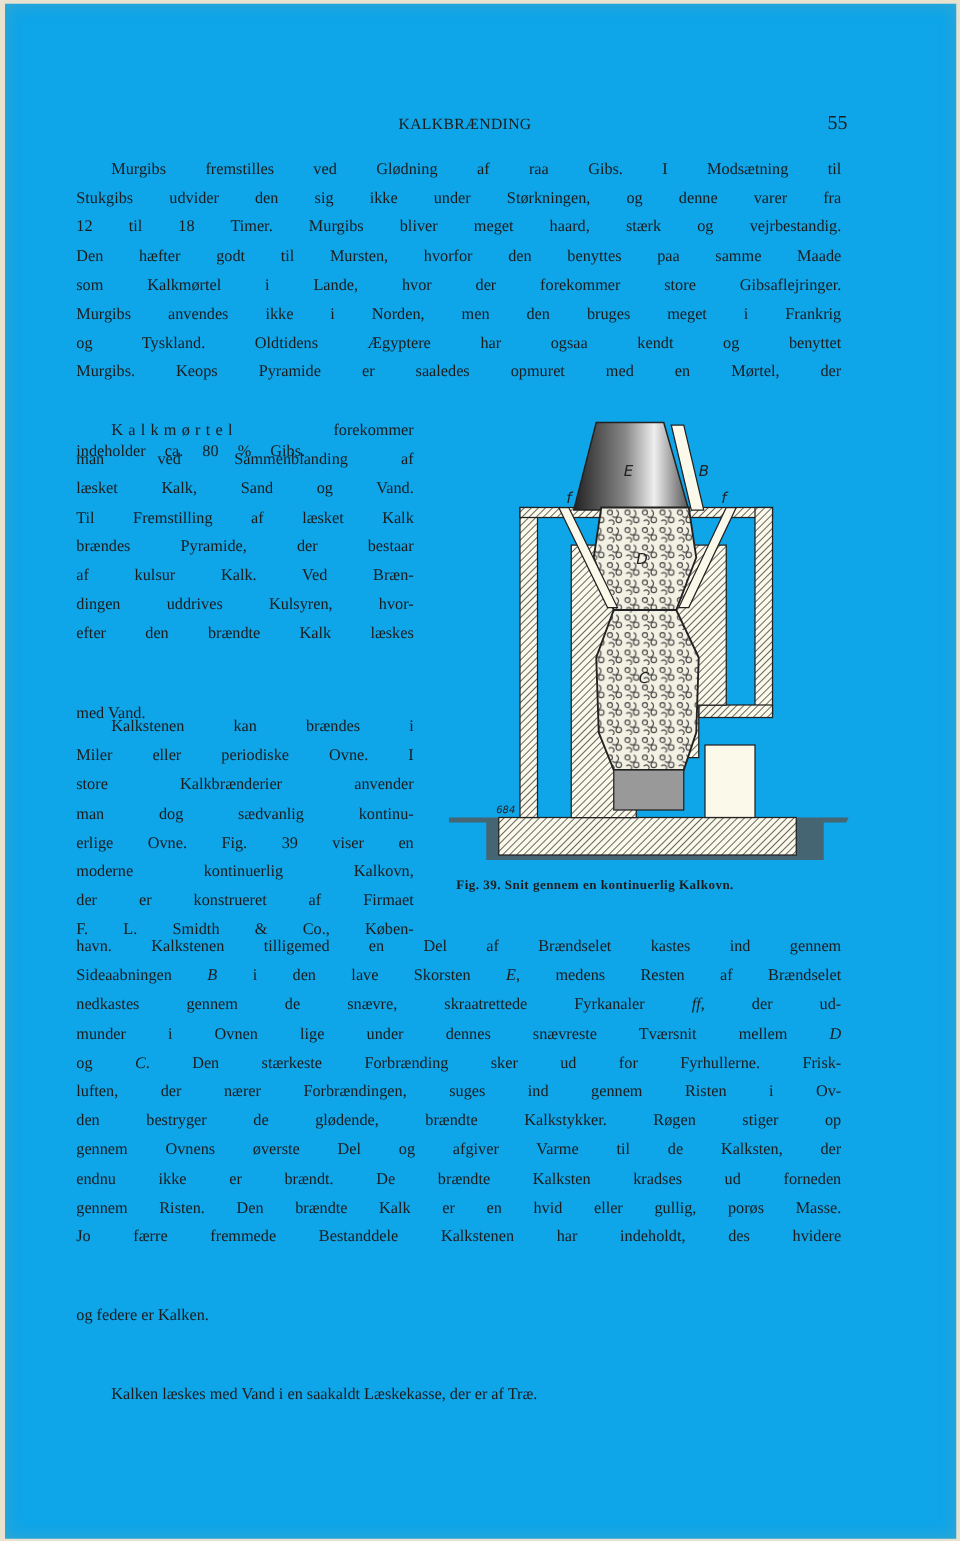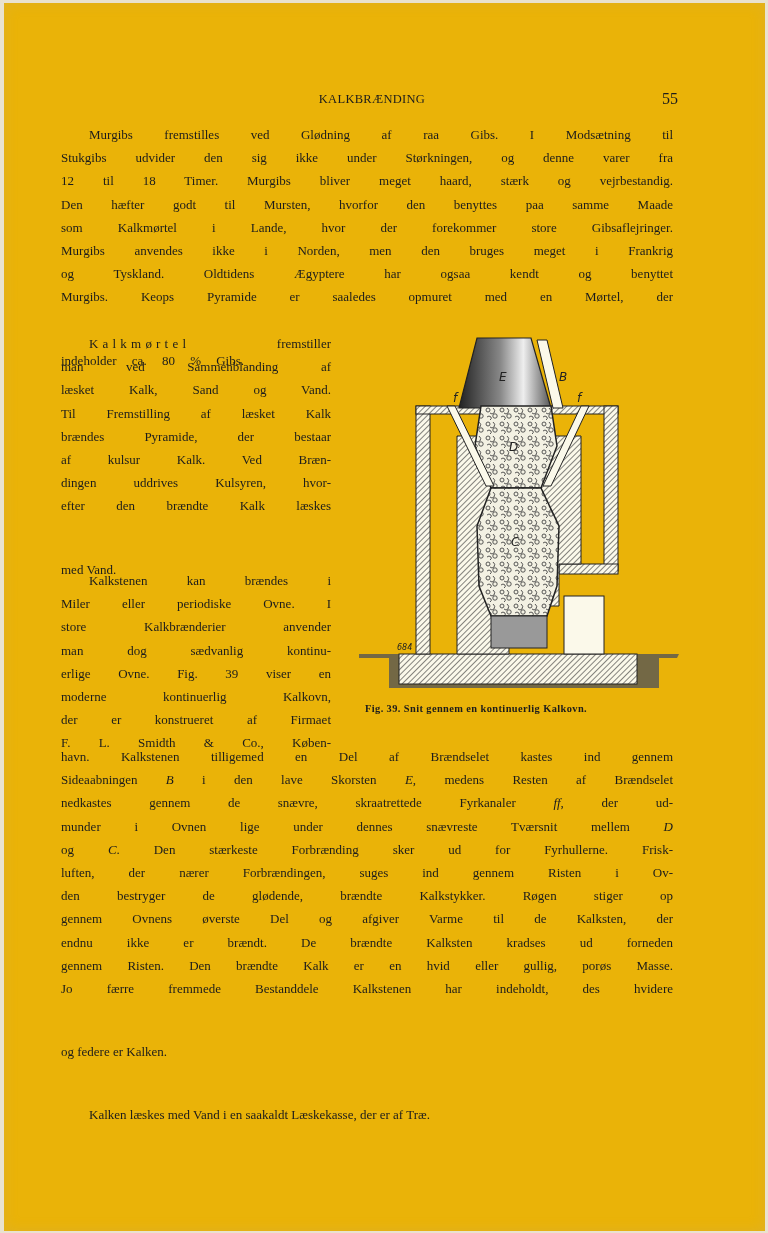--- a/index.html
+++ b/index.html
@@ -4,21 +4,21 @@
 <style>
   html, body { margin: 0; padding: 0; }
   body {
     width: 768px; height: 1233px; overflow: hidden;
     background: #e9e2cf;
     font-family: "Liberation Serif", "DejaVu Serif", serif;
     color: #1c1c1c;
   }
   .page {
     position: absolute; left: 4px; top: 3px; width: 761px; height: 1228px;
-    background: #eab308;
+    background: #0ea5e9;
     box-shadow: inset 0 0 14px rgba(190,170,120,0.25);
   }
   .header {
     position: absolute; top: 87px; left: 62px; width: 612px; height: 20px;
   }
   .running-title {
     position: absolute; left: 0; right: 0; text-align: center;
     font-size: 12.5px; letter-spacing: 0.3px; top: 2px;
   }
   .page-number {
@@ -58,21 +58,21 @@
     <span class="line">12 til 18 Timer. Murgibs bliver meget haard, stærk og vejrbestandig.</span>
     <span class="line">Den hæfter godt til Mursten, hvorfor den benyttes paa samme Maade</span>
     <span class="line">som Kalkmørtel i Lande, hvor der forekommer store Gibsaflejringer.</span>
     <span class="line">Murgibs anvendes ikke i Norden, men den bruges meget i Frankrig</span>
     <span class="line">og Tyskland. Oldtidens Ægyptere har ogsaa kendt og benyttet</span>
     <span class="line">Murgibs. Keops Pyramide er saaledes opmuret med en Mørtel, der</span>
     <span class="line last" style="word-spacing:12px;">indeholder ca. 80 % Gibs.</span>
   </div>
 
   <div class="text-block" style="left:57px; top:329px; width:270px;">
-    <span class="line indent"><span class="spaced">Kalkmørtel</span> <span>fremstiller</span></span>
+    <span class="line indent"><span class="spaced">Kalkmørtel</span> <span>forekommer</span></span>
     <span class="line">man ved Sammenblanding af</span>
     <span class="line">læsket Kalk, Sand og Vand.</span>
     <span class="line">Til Fremstilling af læsket Kalk</span>
     <span class="line">brændes Pyramide, der bestaar</span>
     <span class="line">af kulsur Kalk. Ved Bræn-</span>
     <span class="line">dingen uddrives Kulsyren, hvor-</span>
     <span class="line">efter den brændte Kalk læskes</span>
     <span class="line last">med Vand.</span>
   </div>
 

